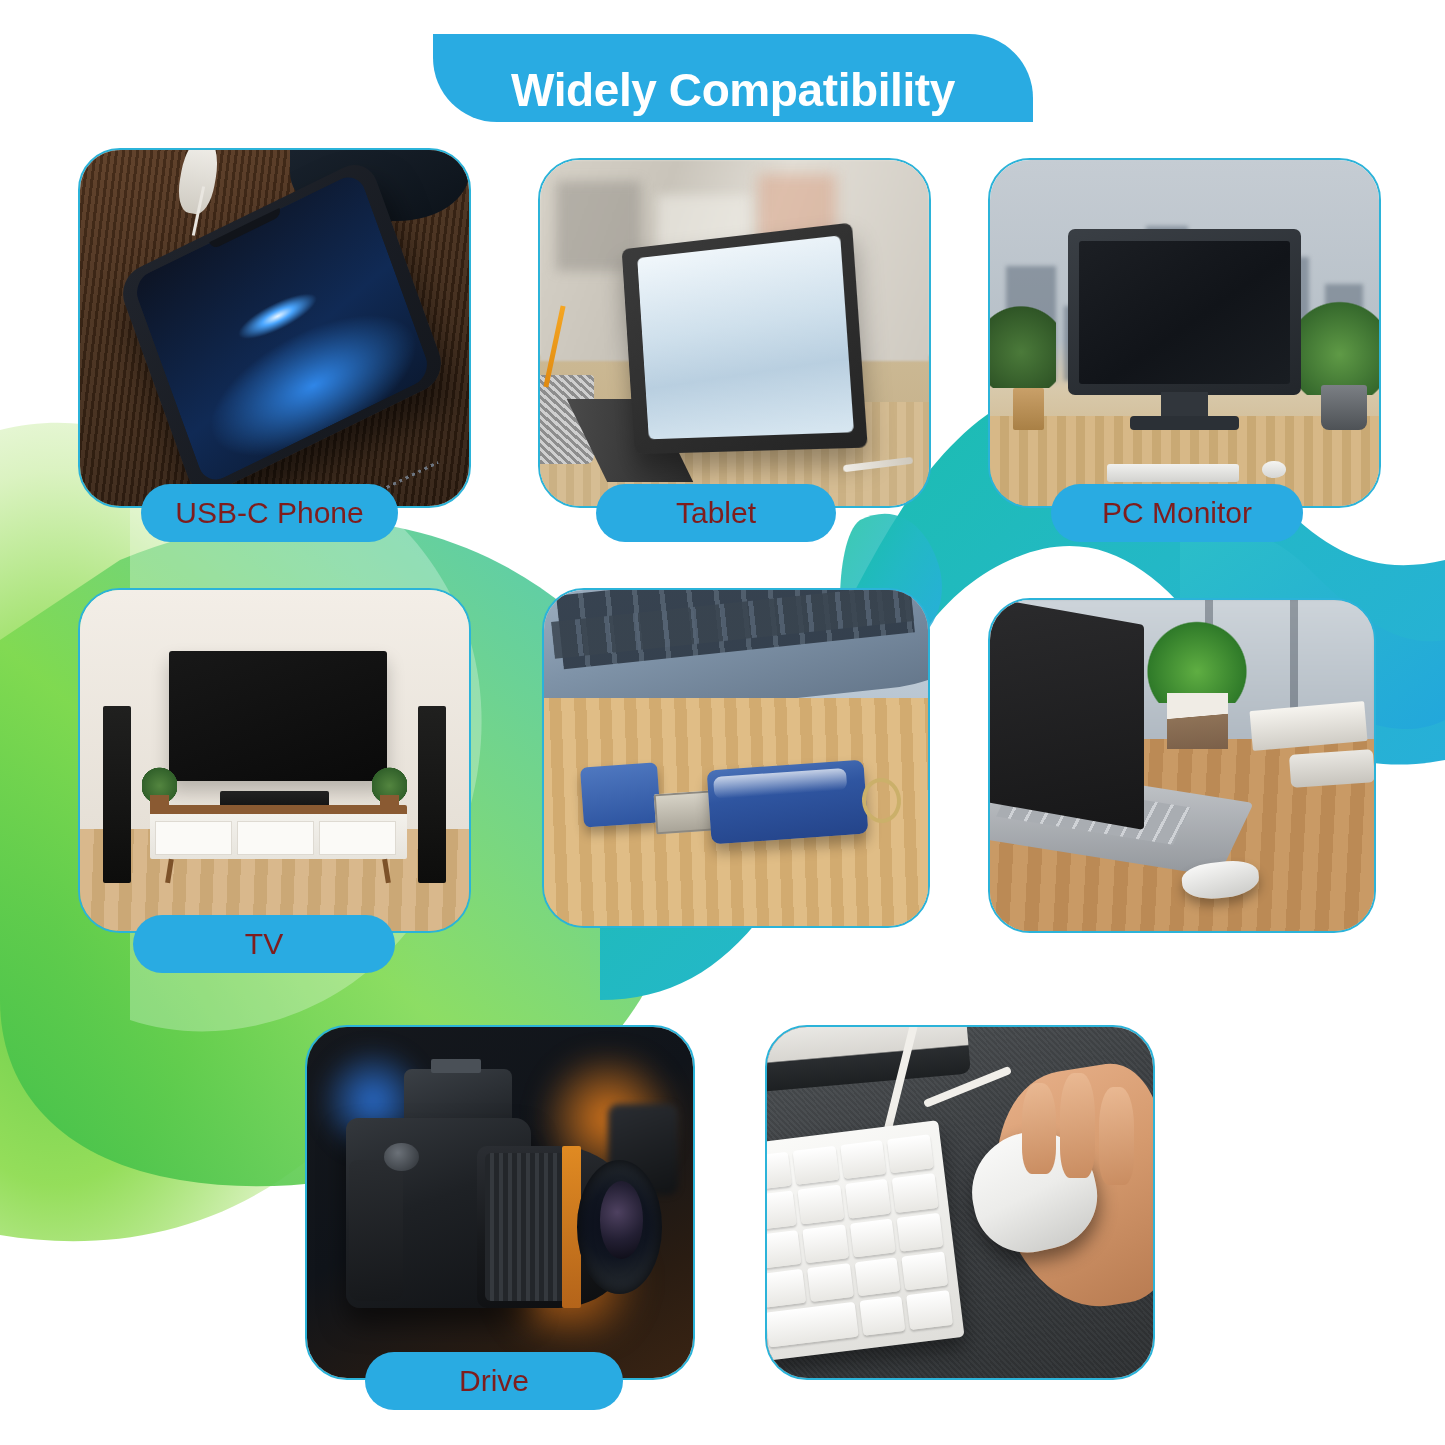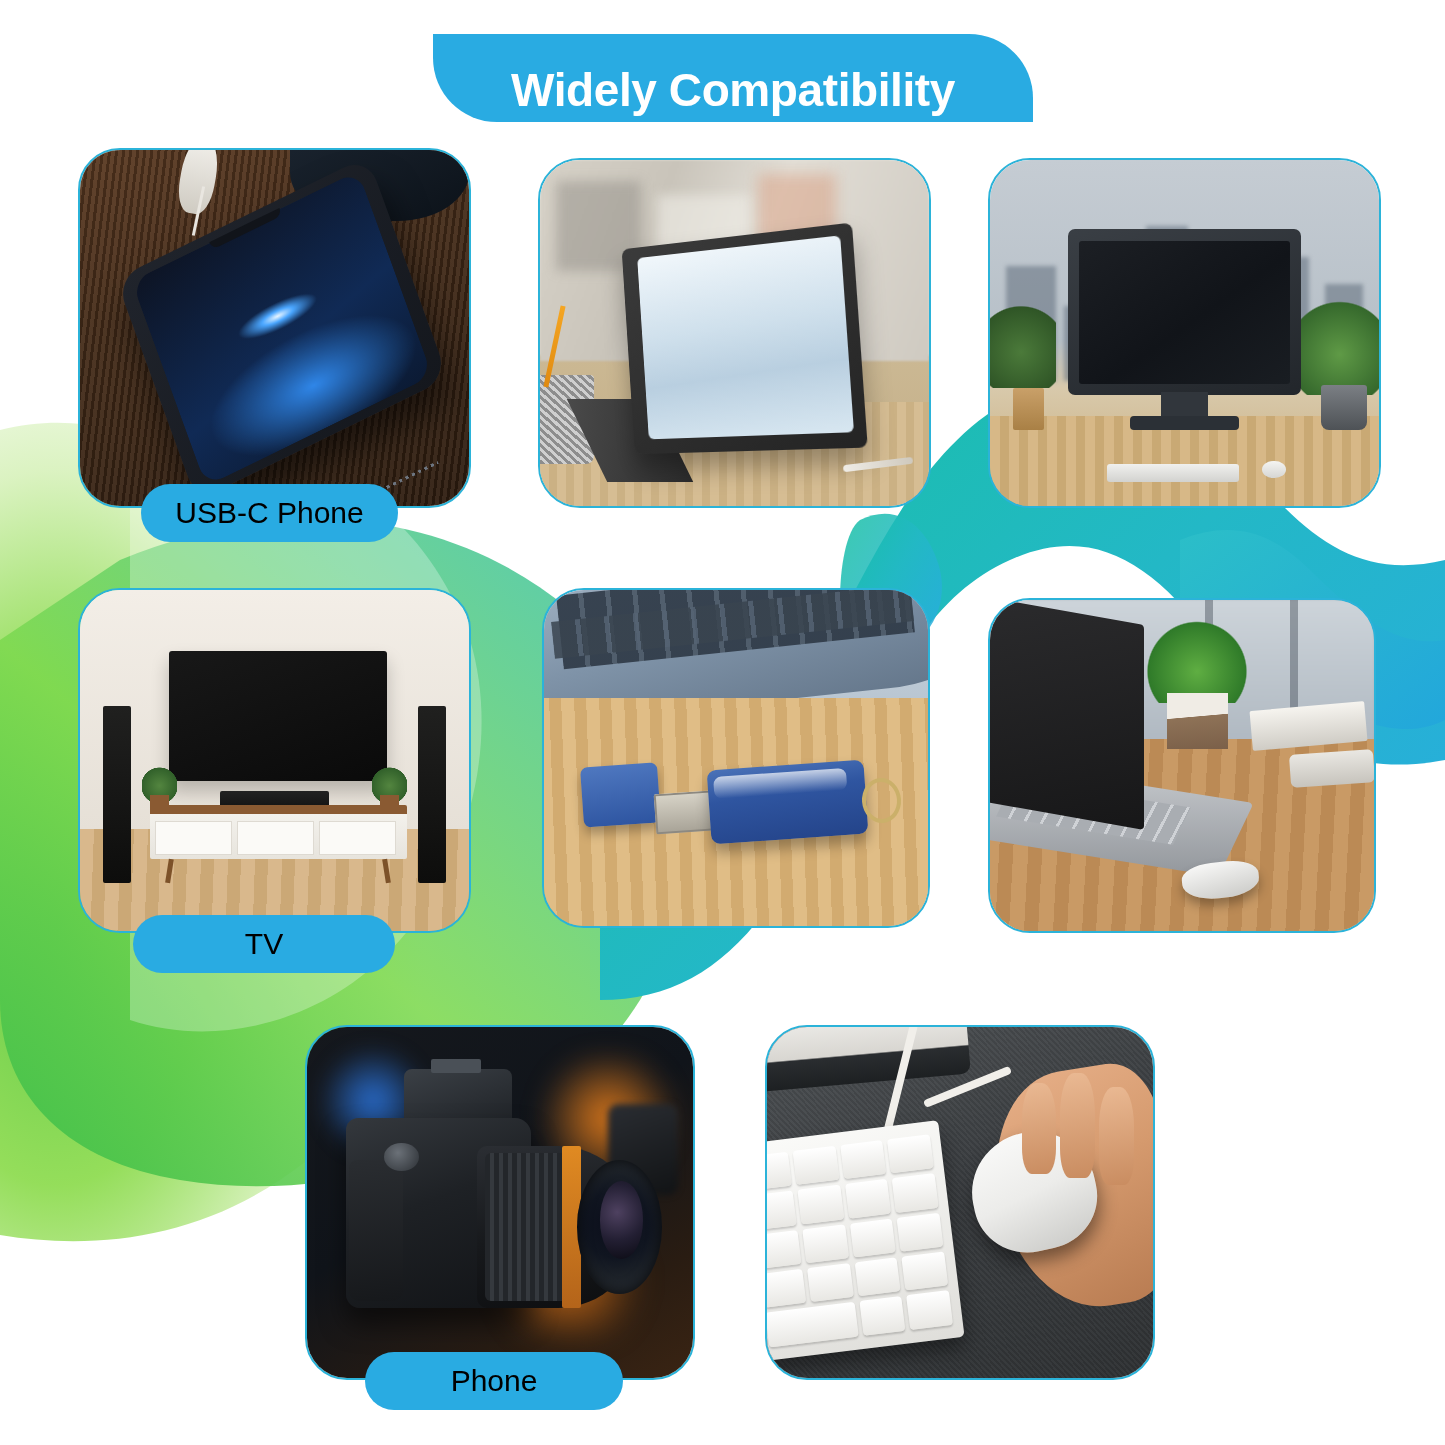--- a/index.html
+++ b/index.html
@@ -51,21 +51,21 @@
     position:absolute;
     height:58px;
     background:#29ABE2;
     border-radius:29px;
     display:flex;align-items:center;justify-content:center;
     padding:0 26px;
     box-sizing:border-box;
     z-index:8;
   }
   .pill span{
-    color:#000000;
+    color:#7f1d1d;
     font-size:30px;
     font-weight:400;
     white-space:nowrap;
     line-height:1;
     text-align:right;
   }
 
   
 
   
@@ -368,20 +368,23 @@
         <div class="cup"></div>
           <div class="pencil"></div>
         <div class="stand"></div>
         <div class="pad">
             <div class="glass"></div>
           </div>
         <div class="stylus"></div>
       </div>
     </div>
   </div>
+  <div class="pill" style="left:596px;top:484px;width:240px;">
+    <span>Tablet</span>
+  </div>
 
   <div class="card" style="left:988px;top:158px;width:393px;height:350px;">
     <div class="photo">
       <div class="sc-pc">
         <div class="city">
           <div class="bld" style="left:4%;width:13%;height:52%;"></div>
           <div class="bld" style="left:19%;width:9%;height:34%;"></div>
           <div class="bld" style="left:40%;width:11%;height:70%;"></div>
           <div class="bld" style="left:56%;width:8%;height:40%;"></div>
           <div class="bld" style="left:70%;width:12%;height:56%;"></div>
@@ -395,20 +398,23 @@
         <div class="monitor">
             <div class="mscreen"></div>
           </div>
         <div class="neck"></div>
           <div class="base"></div>
         <div class="kbd"></div>
           <div class="mouse"></div>
       </div>
     </div>
   </div>
+  <div class="pill" style="left:1051px;top:484px;width:252px;">
+    <span>PC Monitor</span>
+  </div>
 
   <div class="card" style="left:78px;top:588px;width:393px;height:345px;">
     <div class="photo">
       <div class="sc-tv">
         <div class="wall"></div>
           <div class="floor"></div>
         <div class="spkL"></div>
           <div class="spkR"></div>
         <div class="tv"></div>
         <div class="plt" style="left:16%;"></div>
@@ -482,21 +488,21 @@
           <div class="dial"></div>
         <div class="lens"></div>
           <div class="barrel"></div>
           <div class="ringo"></div>
         <div class="front"></div>
           <div class="glass"></div>
       </div>
     </div>
   </div>
   <div class="pill" style="left:365px;top:1352px;width:258px;">
-    <span>Phone</span>
+    <span>Drive</span>
   </div>
 
   <div class="card" style="left:765px;top:1025px;width:390px;height:355px;">
     <div class="photo">
       <div class="sc-per">
         <div class="mat"></div>
         <div class="lapedge"></div>
         <div class="cord"></div>
           <div class="cord2"></div>
         <div class="hand"></div>

